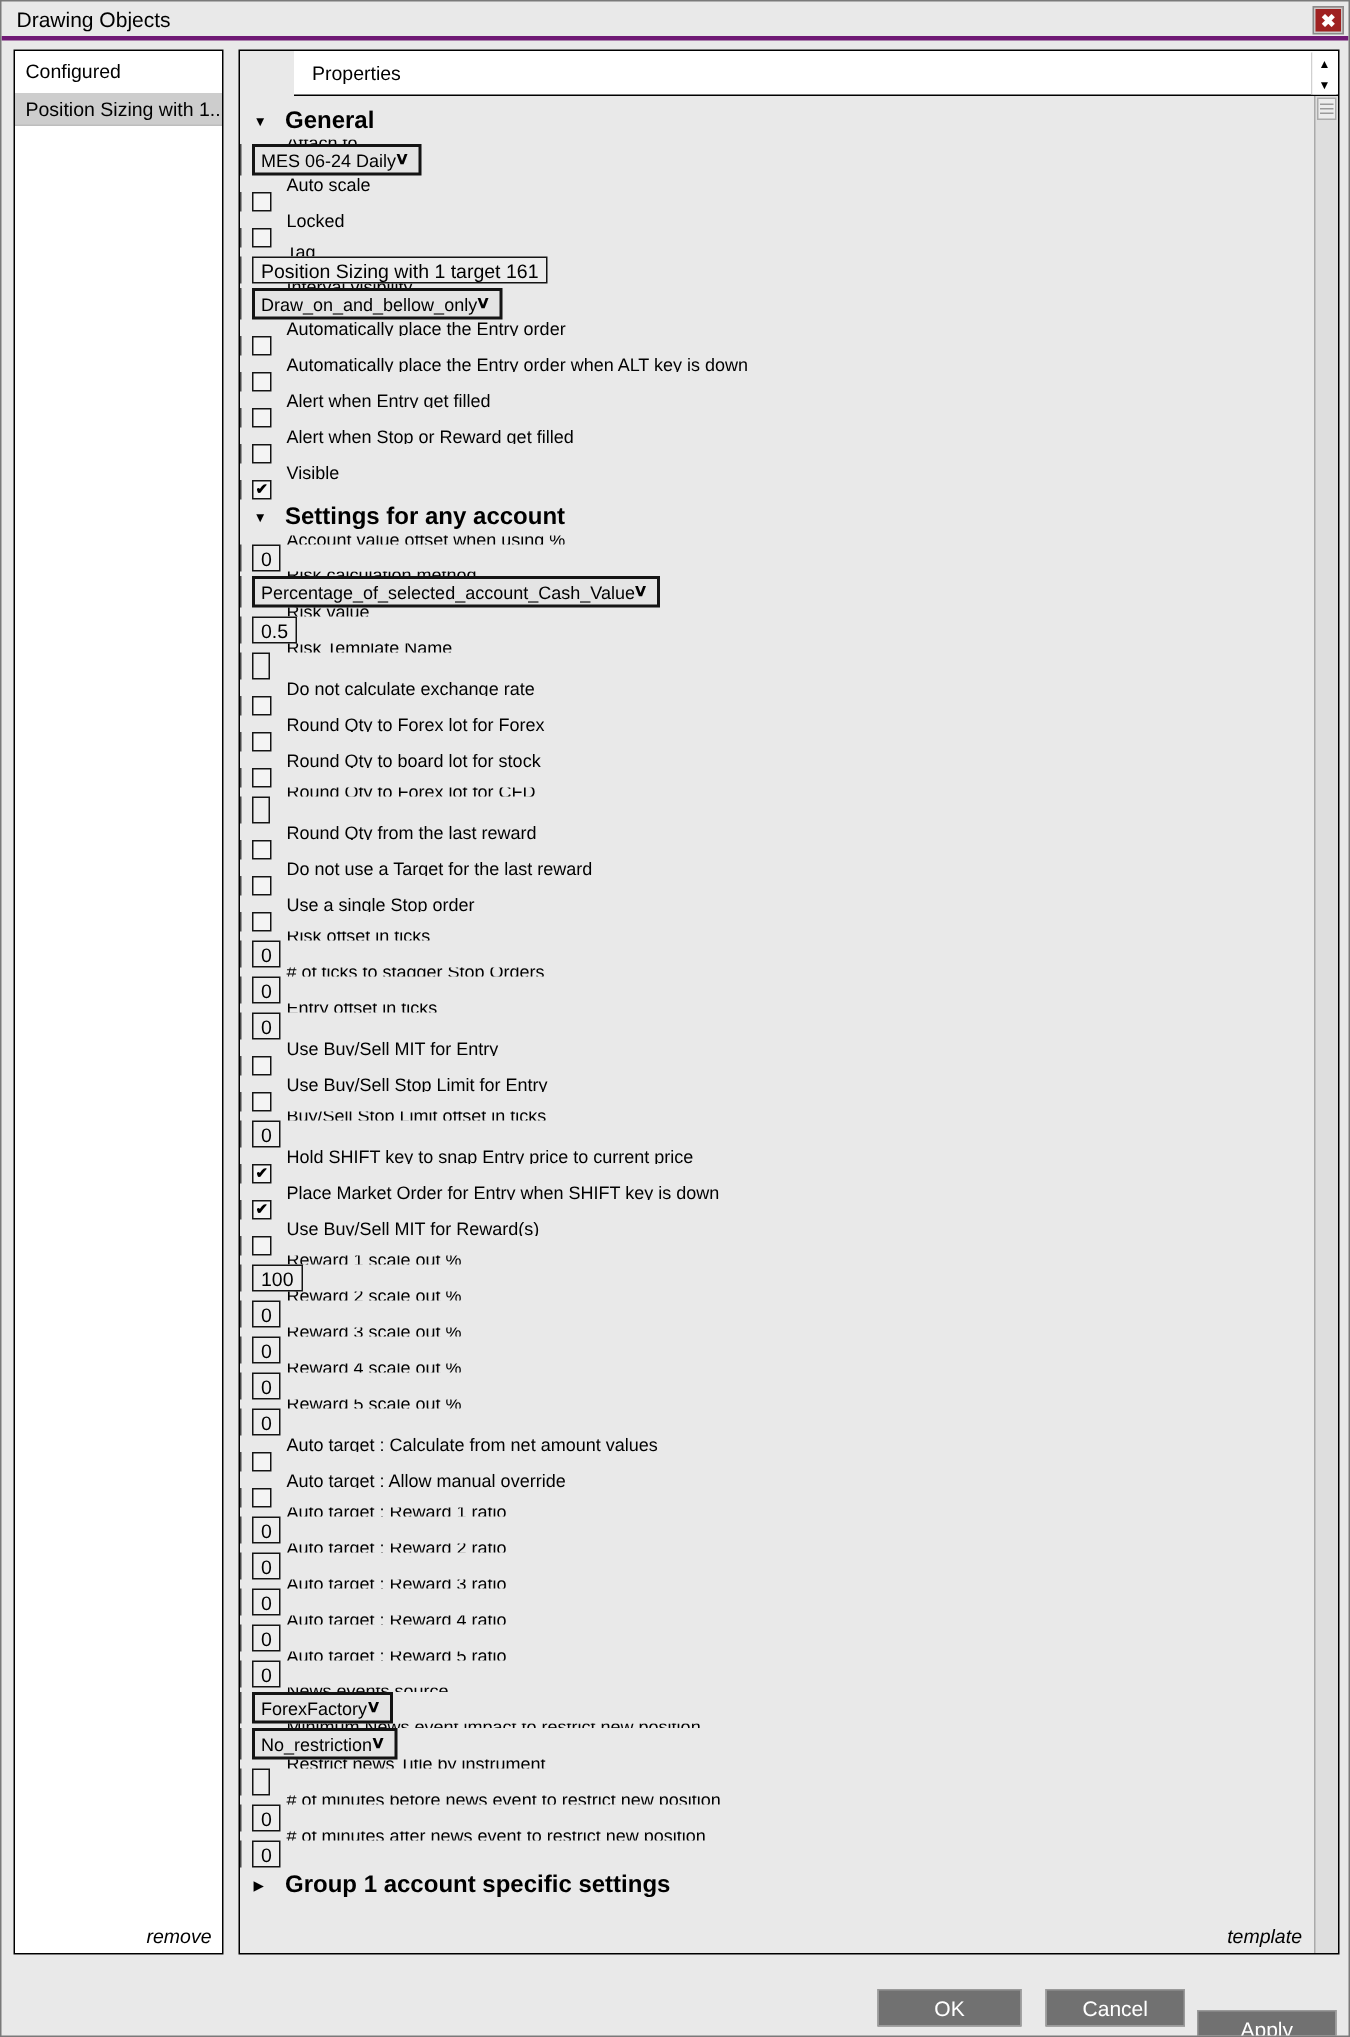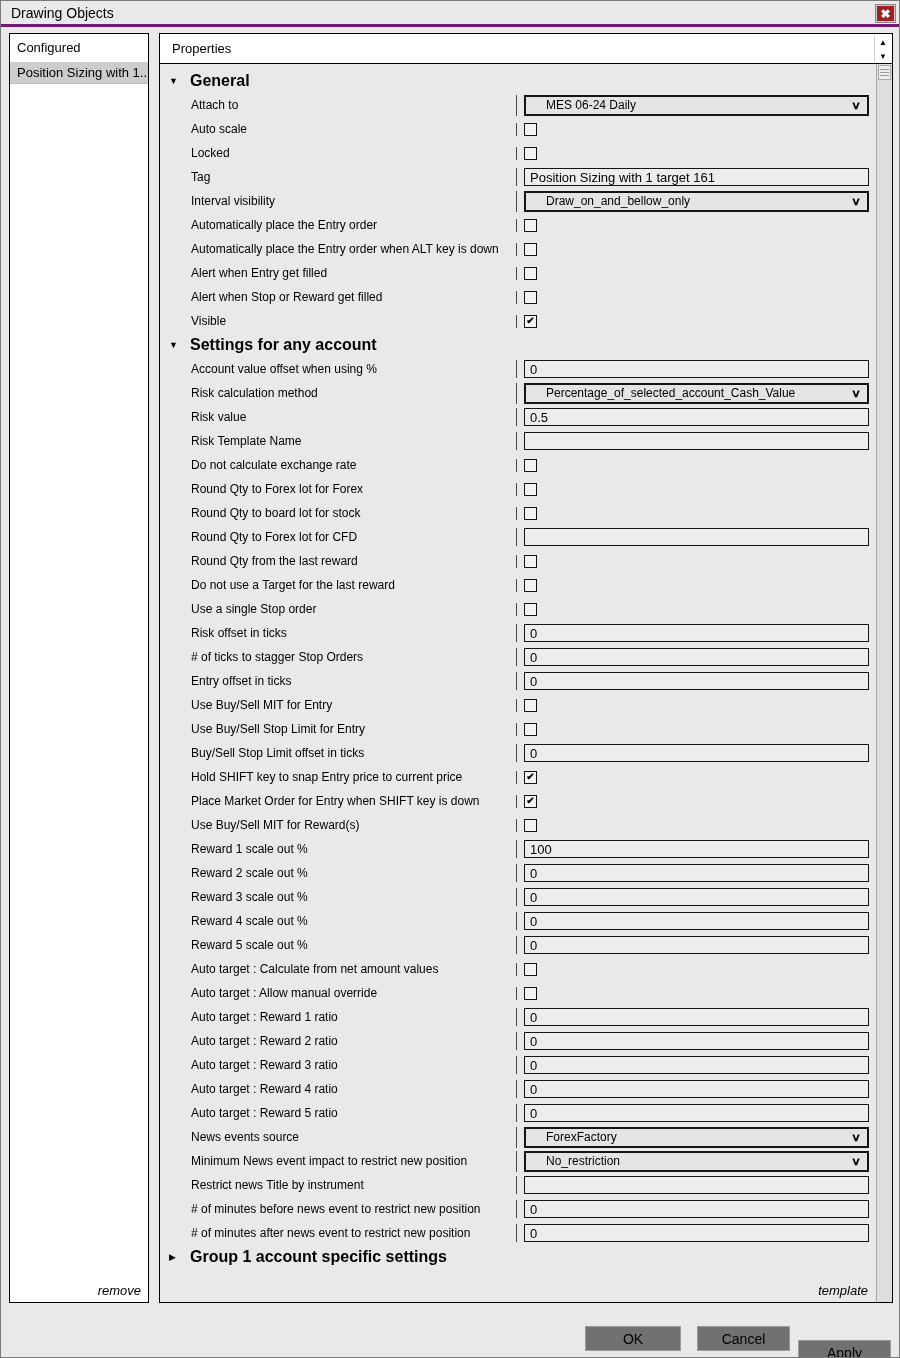--- a/index.html
+++ b/index.html
@@ -42,21 +42,21 @@
     font-style:italic; font-size:13px;
   }
 
   
   .props-panel {
     position:absolute; left:158px; top:32px; width:734px; height:1270px;
     background:#e9e9e9; border:1px solid #000;
   }
   .props-header {
     position:relative; height:30px; background:#fff; border-bottom:1px solid #000;
-    display:flex; align-items:center; padding:0 12px; font-size:13px;
+    display:flex; align-items:center; padding:0 12px; font-size:13px;margin-left:36px;
   }
   .spin-col { position:absolute; right:1px; top:1px; display:flex; flex-direction:column; border-left:1px solid #d0d0d0; }
   .spin-btn {
     width:16px; height:14px; display:flex; align-items:center; justify-content:center;
     font-size:8px; color:#000; background:#fff; cursor:default;
   }
 
   .props-body {
     position:absolute; top:30px; bottom:0; left:0; right:16px;
     padding-top:5px; overflow:hidden;
@@ -68,56 +68,55 @@
   .scroll-thumb {
     margin:1px; height:15px; background:#ececec; border:1px solid #ababab;
     display:flex; flex-direction:column; align-items:center; justify-content:center; gap:2px;
   }
   .grip { width:9px; height:1px; background:#9a9a9a; }
 
   .sheader { height:24px; display:flex; align-items:center; padding-left:9px; }
   .sheader .tri { width:14px; font-size:9px; color:#000; margin-right:7px; }
   .sheader .stitle { font-size:16px; font-weight:bold; }
 
-  .prow { height:24px; display:flex; align-items:center; }
+  .prow { height:24px; display:flex; align-items:flex-start;flex-direction:column; }
   .plabel {
     width:356px; display:flex; align-items:center;
     padding-left:31px; font-size:12px;
     white-space:nowrap; overflow:hidden;
   }
   .pfield {
     flex:1; border-left:1px solid #4a4a4a;
     display:flex; align-items:center; padding:0 7px;
   }
   .tinput {
     width:100%; height:18px; background:#ededed; border:1px solid #141414;
     font-size:13px; display:flex; align-items:center; padding:0 5px;
     white-space:nowrap; overflow:hidden;
   }
   .combo {
     width:100%; height:21px; background:#e4e4e4; border:2px solid #141414;
     font-size:12px; display:flex; align-items:center; justify-content:space-between;
-    padding:0 7px 0 20px;
-    gap:48px;
+    padding:0 7px 0 4px;
   }
   .combo .chev { font-weight:bold; font-size:11px; transform:scaleX(1.25); line-height:1; }
   .cbox {
     width:13px; height:13px; background:#f4f4f4; border:1px solid #141414;
     display:flex; align-items:center; justify-content:center;
     font-size:10px; font-weight:bold; line-height:1;
   }
   .template-link {
     position:absolute; right:8px; bottom:4px;
     font-style:italic; font-size:13px;
   }
 
   
   .btn {
     position:absolute; top:1325px; height:25px;
-    background:#717171; color:#000000; border:1px solid #9a9a9a;
+    background:#717171; color:#ffffff; border:1px solid #9a9a9a;
     display:flex; align-items:center; justify-content:center;
     font-size:14px; font-family:"Liberation Sans", sans-serif; cursor:default;
   }
   .btn-ok     { left:584px; width:96px; }
   .btn-cancel { left:696px; width:93px; }
   .btn-apply  { left:797px; width:93px;margin-top:14px; }
 </style>
 </head>
 <body>
 

